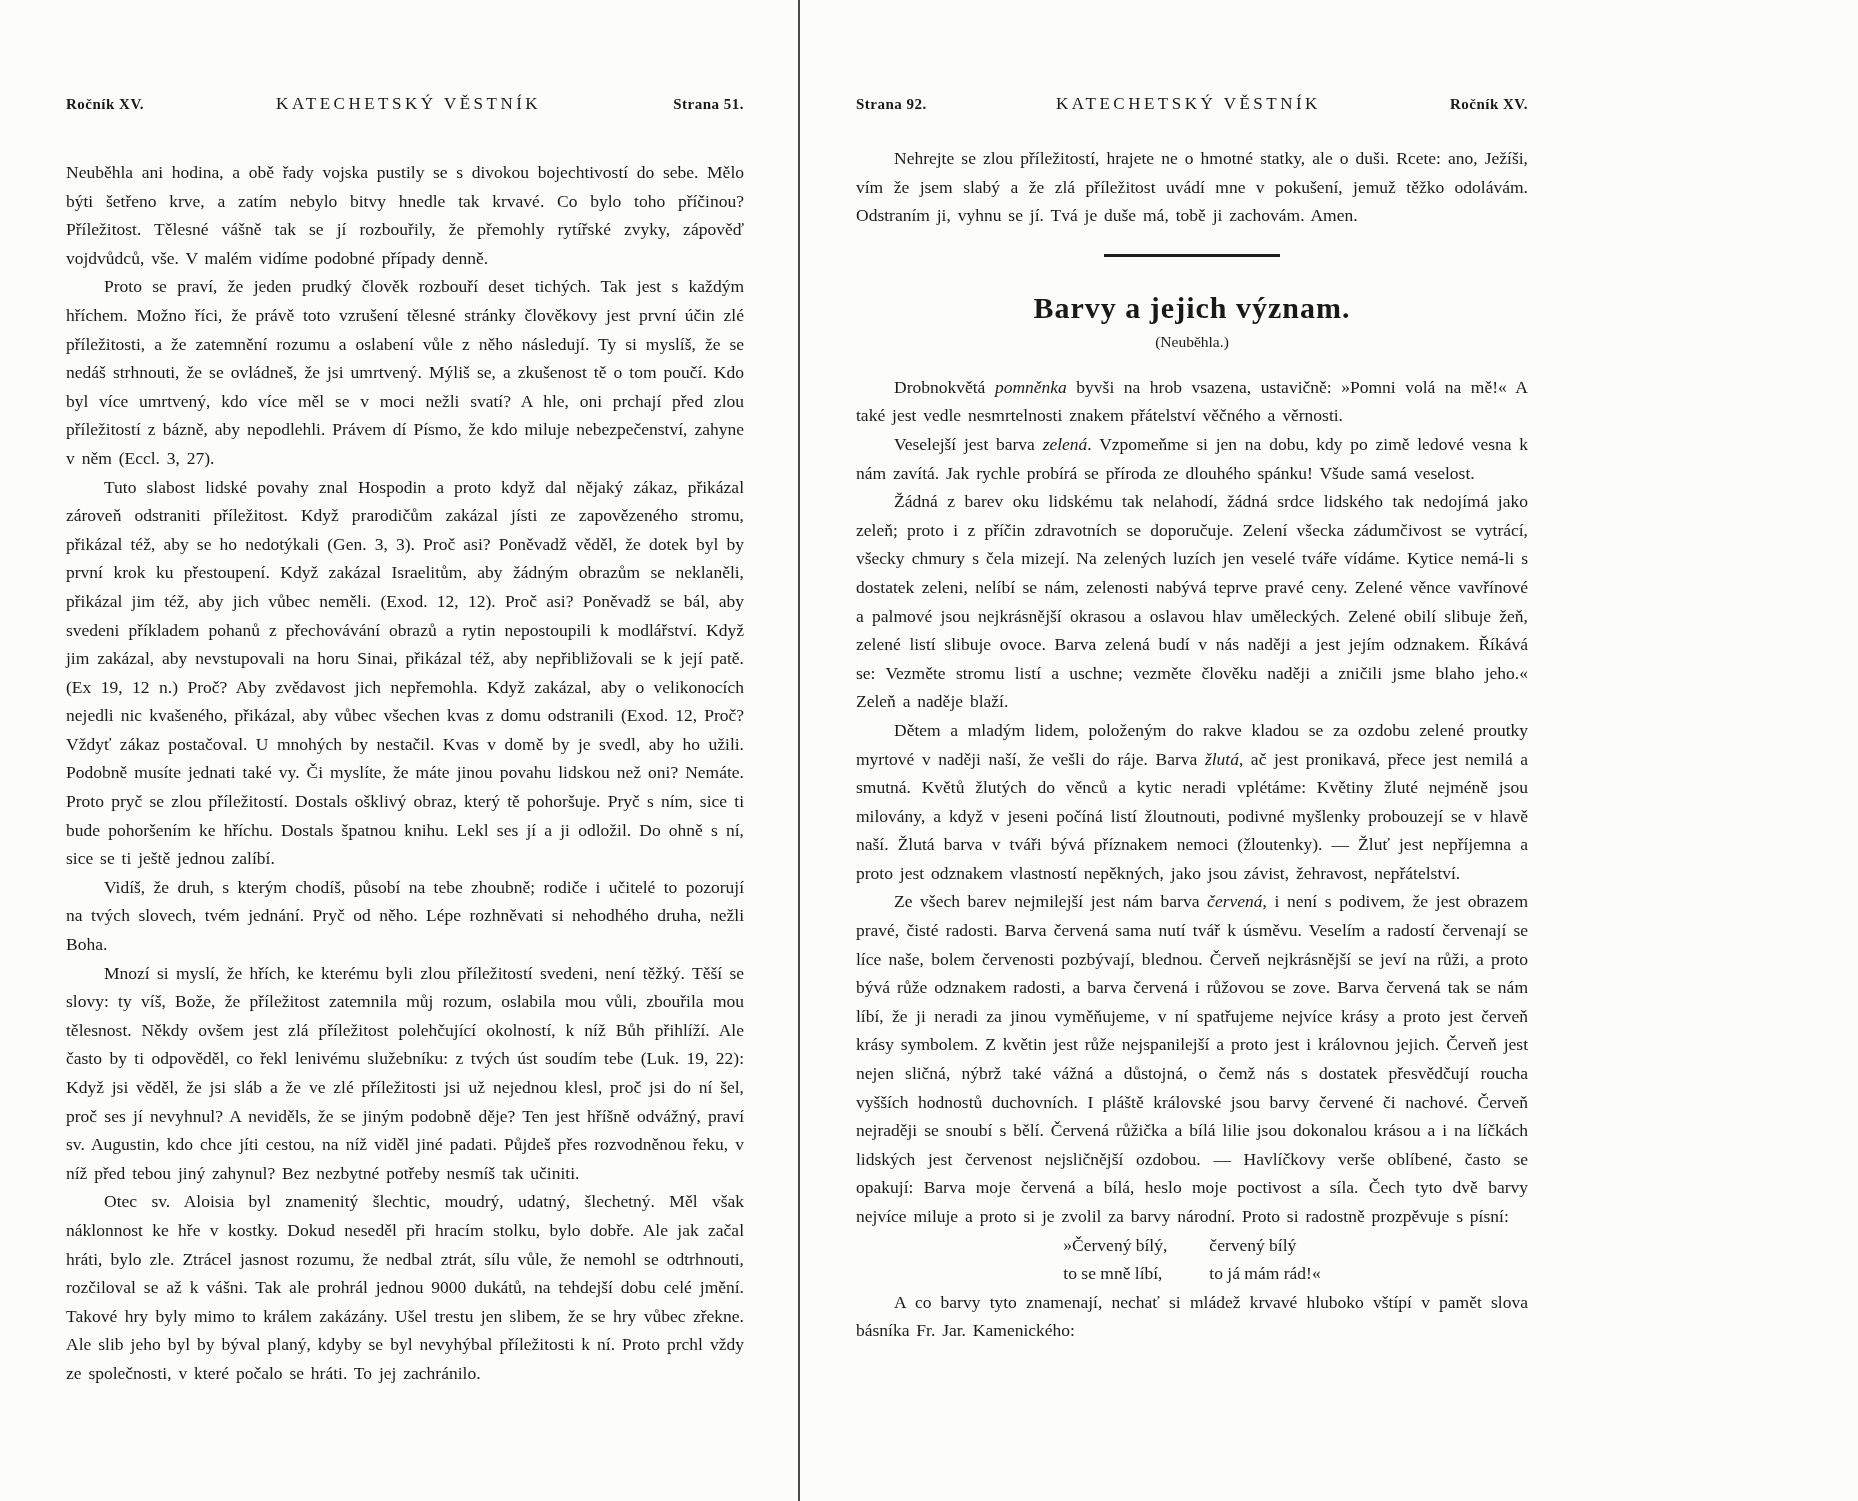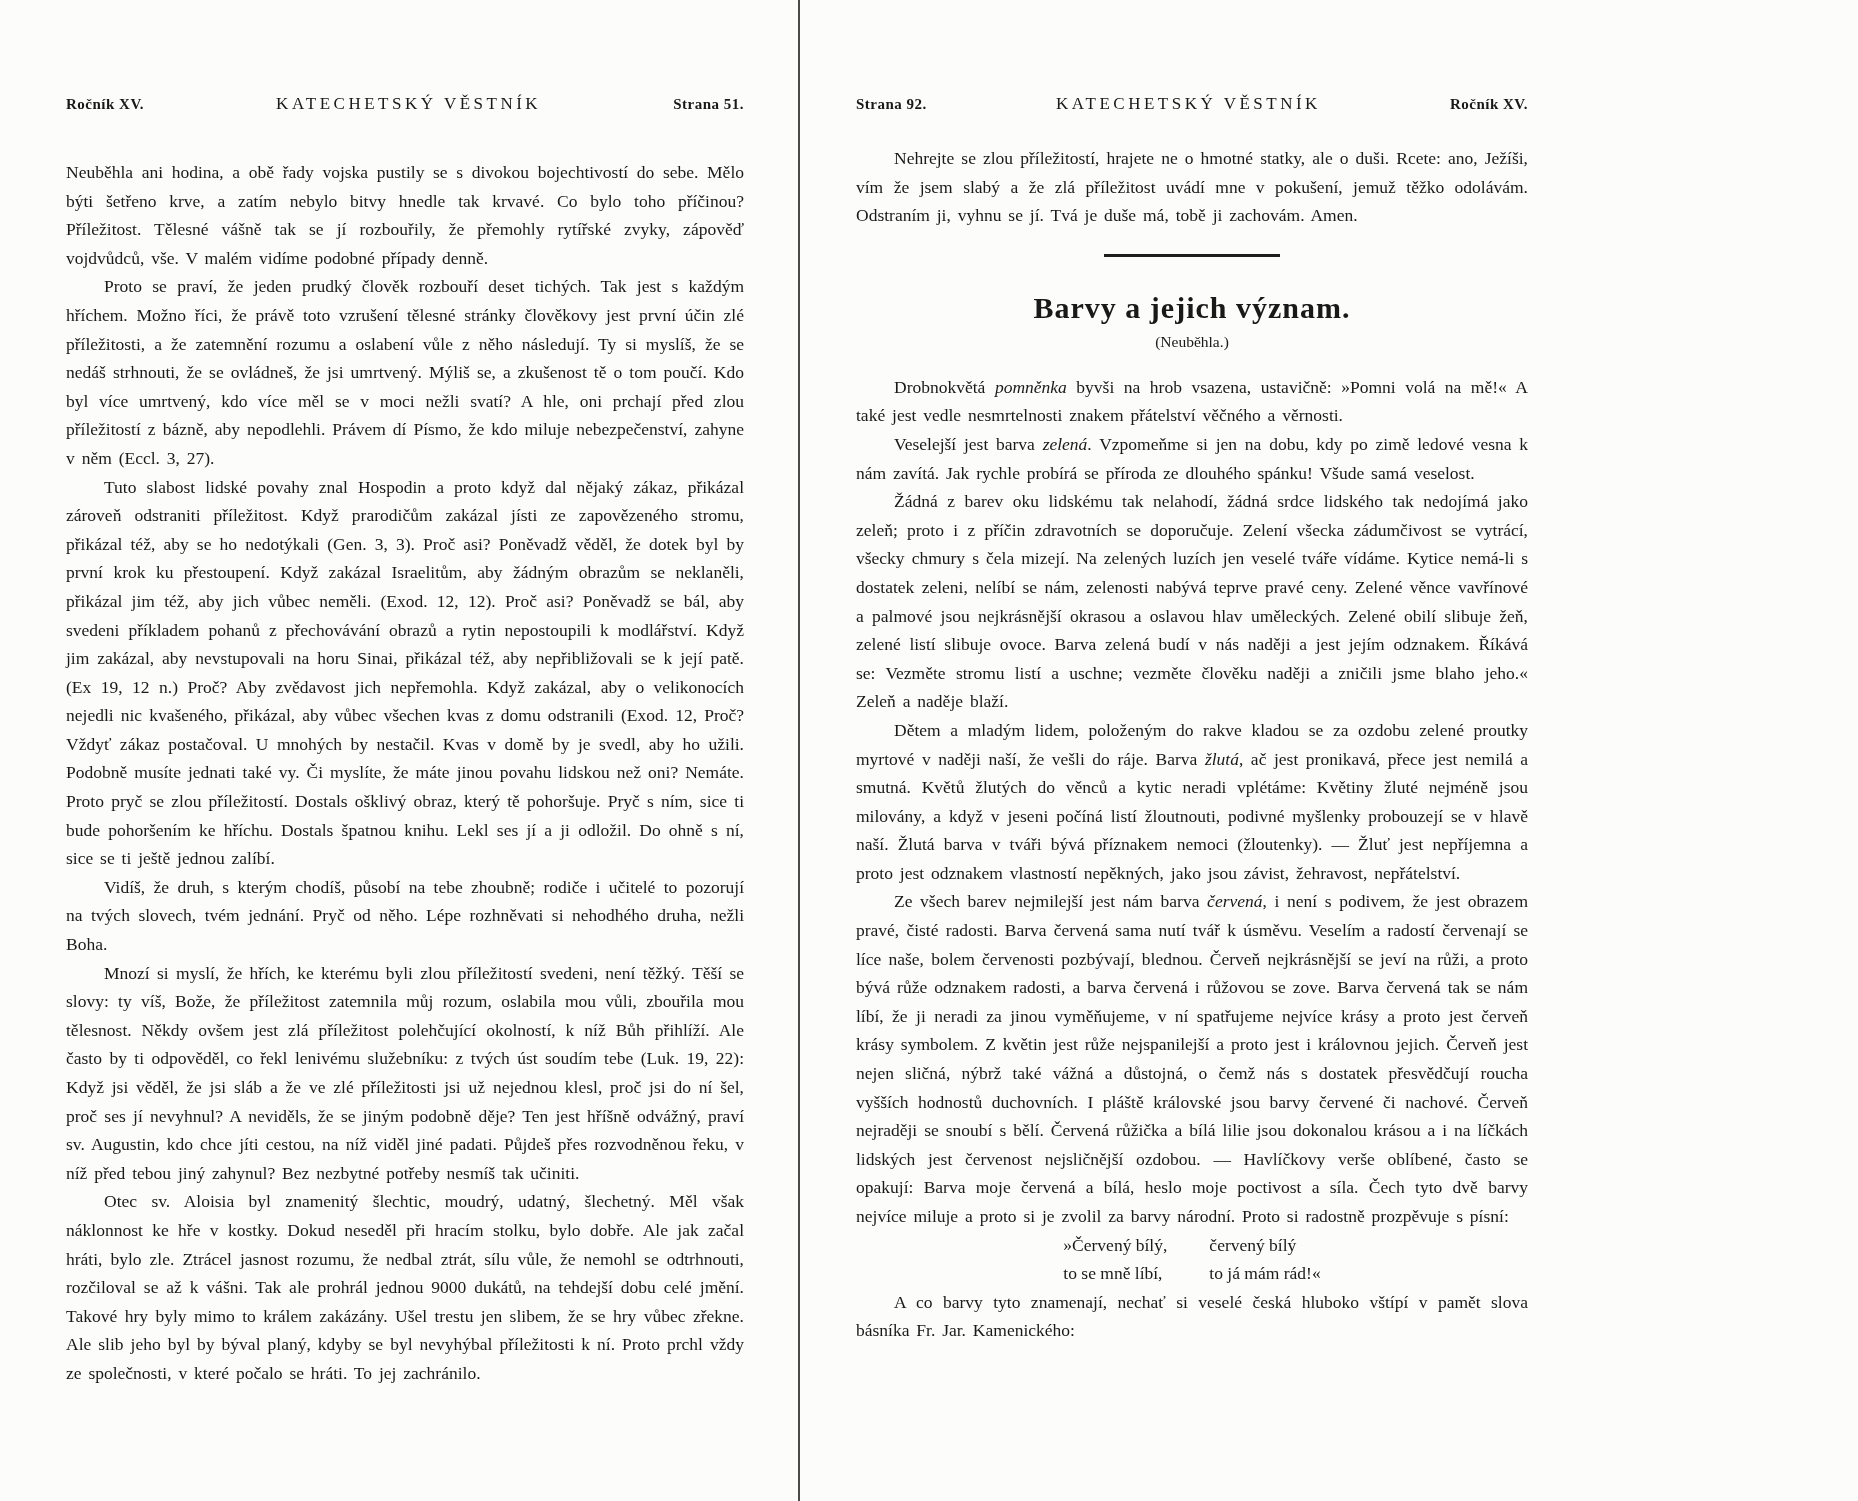--- a/index.html
+++ b/index.html
@@ -112,17 +112,17 @@
           <div>»Červený bílý,</div>
           <div>to se mně líbí,</div>
         </div>
       <div class="verse-col">
           <div>červený bílý</div>
           <div>to já mám rád!«</div>
         </div>
     </div>
 
     <div class="body-text">
-        <p class="para">A co barvy tyto znamenají, nechať si veselé česká hluboko vštípí v pamět slova básníka Fr. Jar. Kamenického:</p>
+        <p class="para">A co barvy tyto znamenají, nechať si mládež krvavé hluboko vštípí v pamět slova básníka Fr. Jar. Kamenického:</p>
       </div>
   </div>
 
 </div>
 
 </body></html>

